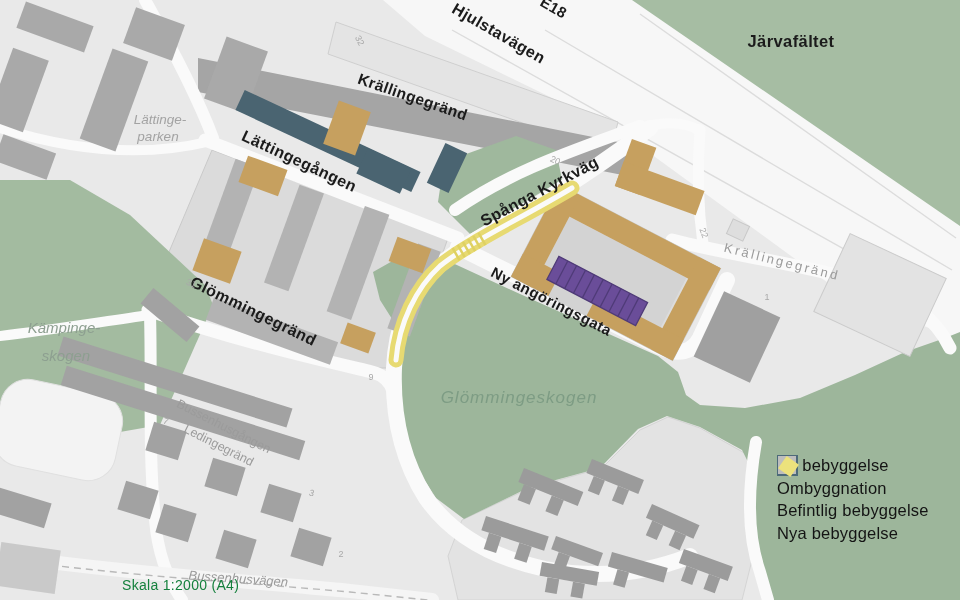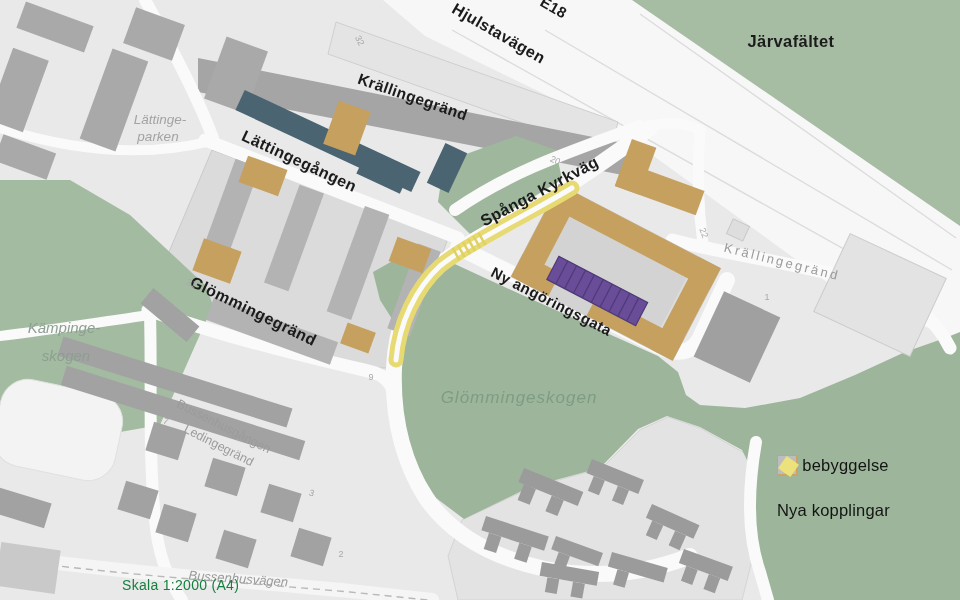--- a/index.html
+++ b/index.html
@@ -314,25 +314,32 @@
 
   <div class="legend">
     <div class="legend-row">
       <svg width="21" height="21">
           <rect x="0" y="0" width="21" height="21" fill="#cfa263"></rect>
         </svg>
       <span class="label">Ny bebyggelse</span>
     </div>
     <div class="legend-row">
       <svg width="21" height="21">
+          <rect x="0" y="0" width="21" height="21" fill="#4d6a7a"></rect>
+        </svg>
+      <span class="label">Ombyggnation</span>
+    </div>
+    <div class="legend-row">
+      <svg width="21" height="21">
           <rect x="1" y="1" width="18" height="18" fill="#bdbdbd"></rect>
         </svg>
+      <span class="label">Befintlig bebyggelse</span>
     </div>
     <div class="legend-row">
       <svg width="23" height="23">
           <rect x="4" y="4" width="15" height="15" transform="rotate(35 11.5 11.5)" fill="#ece27c"></rect>
         </svg>
-      <span class="label">Nya kopplingar</span>
+      <span class="label">Nya bebyggelse</span>
     </div>
   </div>
 
   <div class="scale">Skala 1:2000 (A4)</div>
 </div>
 
 </body></html>

